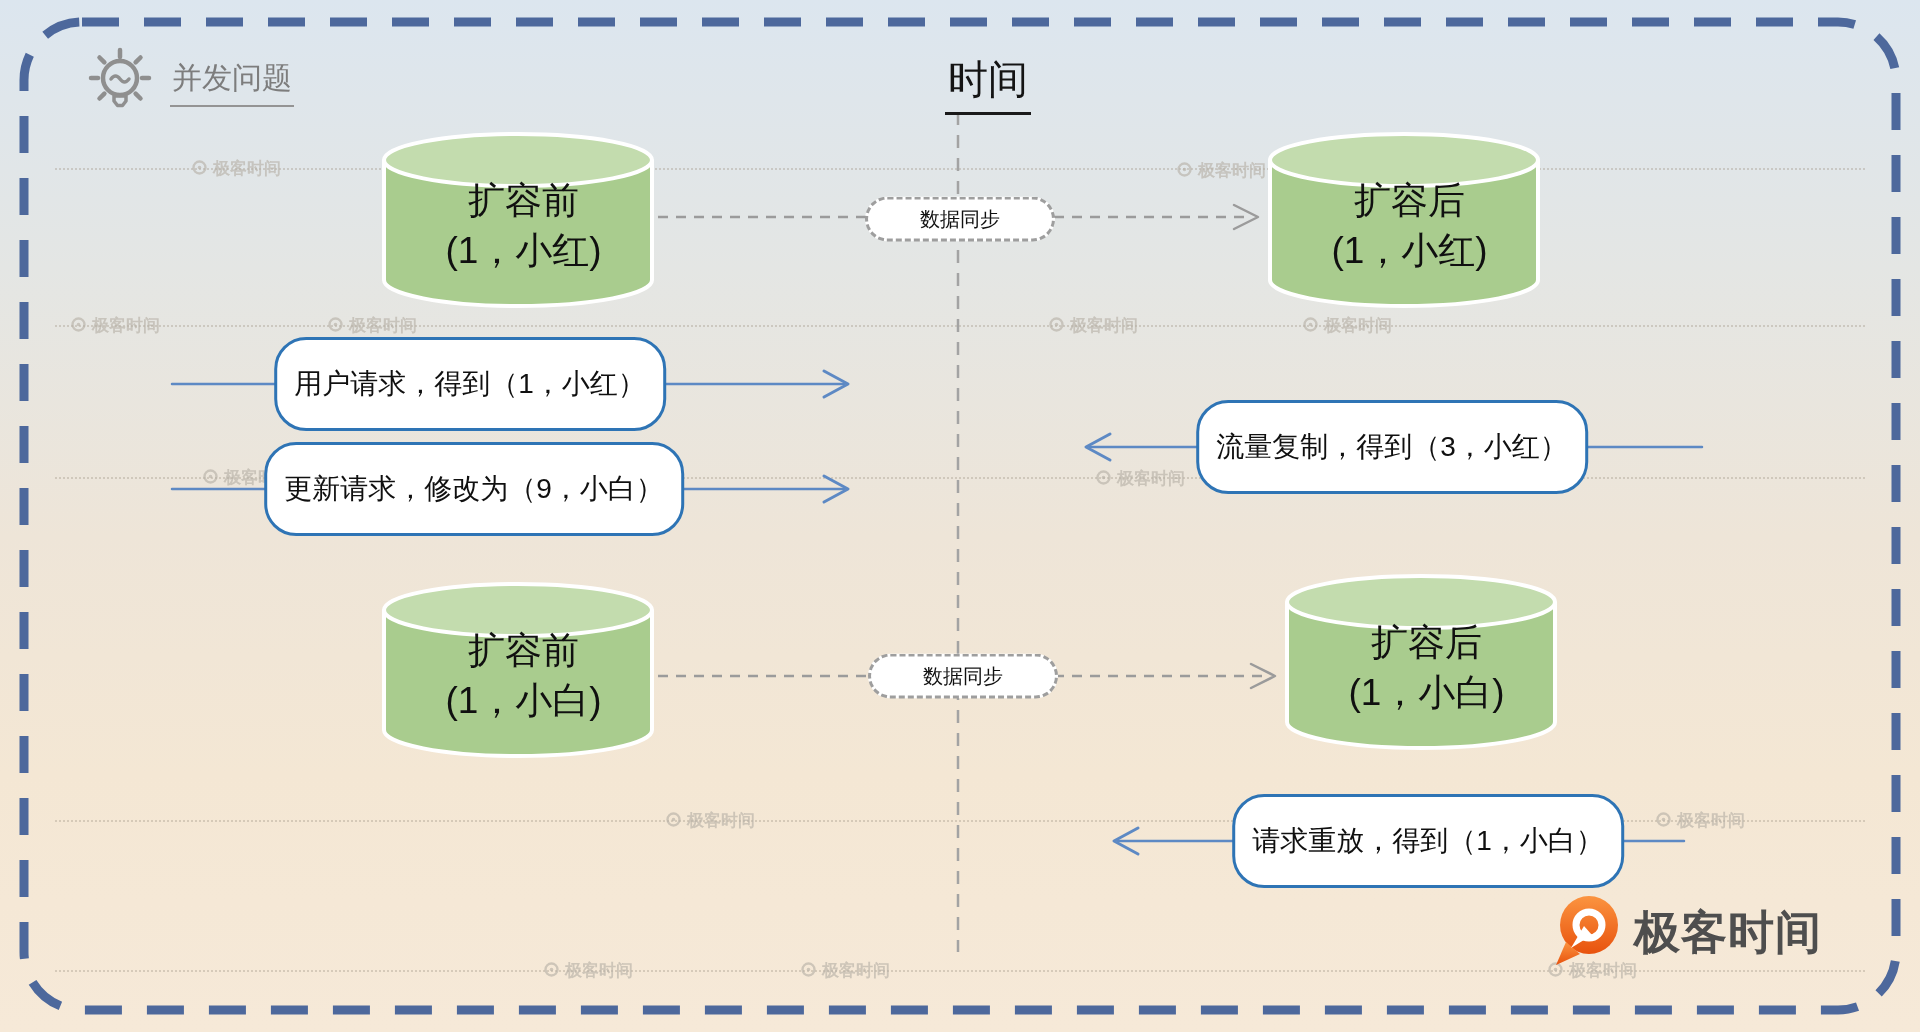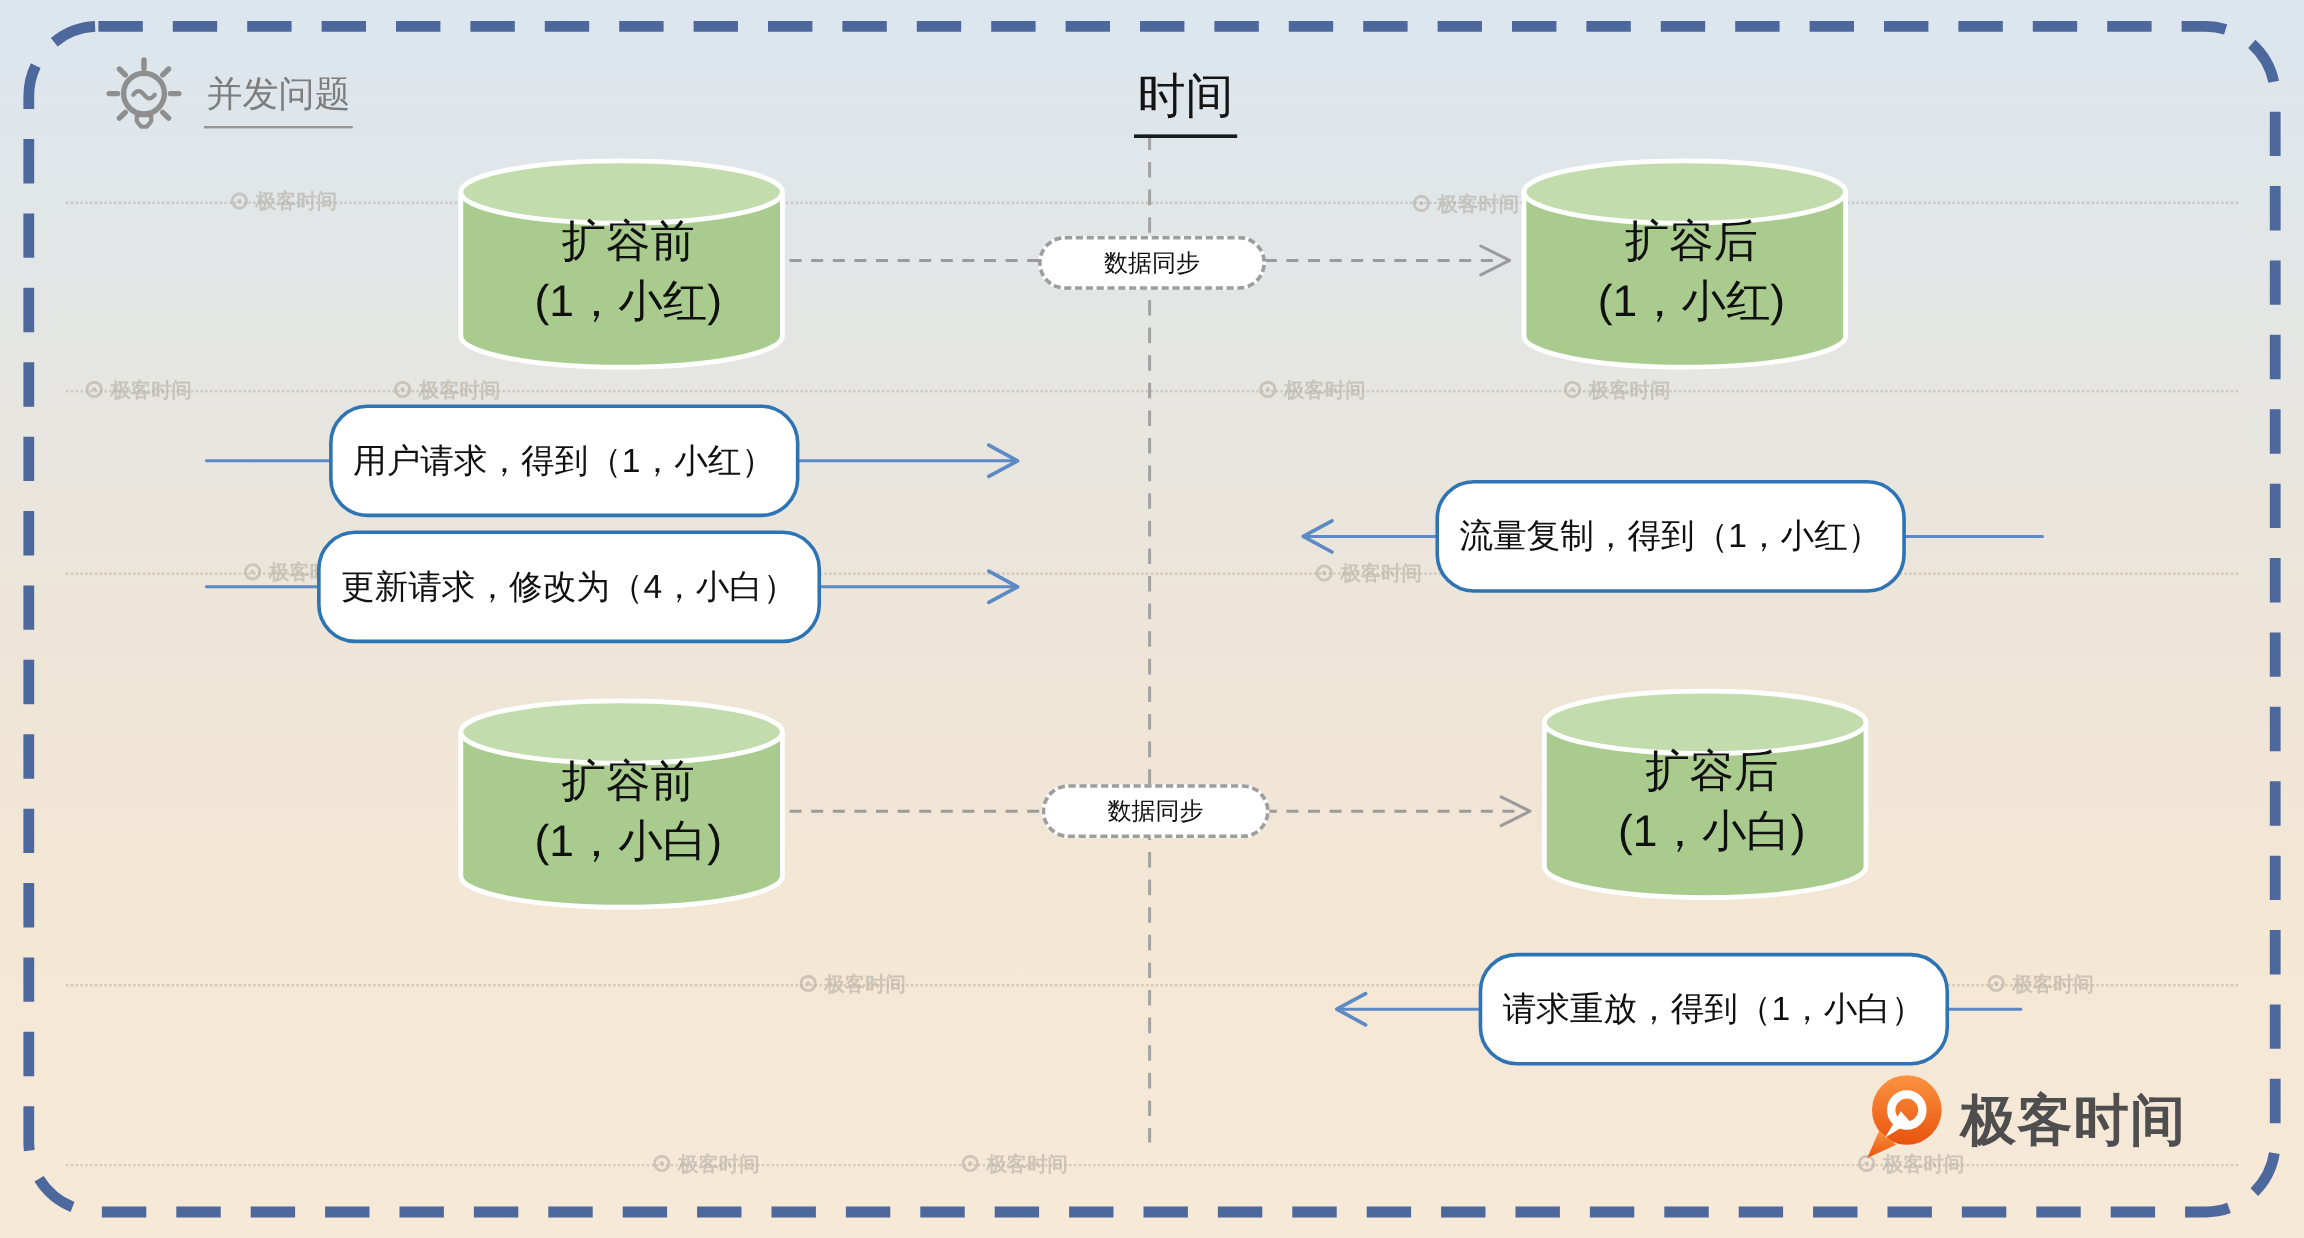--- a/index.html
+++ b/index.html
@@ -252,22 +252,22 @@
     <div class="cyl-label">
       <div>扩容后</div>
       <div>(1，小白)</div>
     </div>
   </div>
 
   <div class="pill pill-sync" style="left:960px;top:219px">数据同步</div>
   <div class="pill pill-sync" style="left:963px;top:676px">数据同步</div>
 
   <div class="pill pill-blue" style="left:470px;top:384px">用户请求，得到（1，小红）</div>
-  <div class="pill pill-blue" style="left:474px;top:489px">更新请求，修改为（4，小白）</div>
-  <div class="pill pill-blue" style="left:1392px;top:447px">流量复制，得到（1，小红）</div>
+  <div class="pill pill-blue" style="left:474px;top:489px">更新请求，修改为（9，小白）</div>
+  <div class="pill pill-blue" style="left:1392px;top:447px">流量复制，得到（3，小红）</div>
   <div class="pill pill-blue" style="left:1428px;top:841px">请求重放，得到（1，小白）</div>
 
   <div class="logo">
     <span>
       <svg width="68" height="74" viewBox="0 0 68 74">
         <defs>
           <linearGradient id="lg" x1="0" y1="0" x2="0" y2="1">
             <stop offset="0" stop-color="#fb9440"></stop>
               <stop offset="1" stop-color="#e8520d"></stop>
           </linearGradient>

